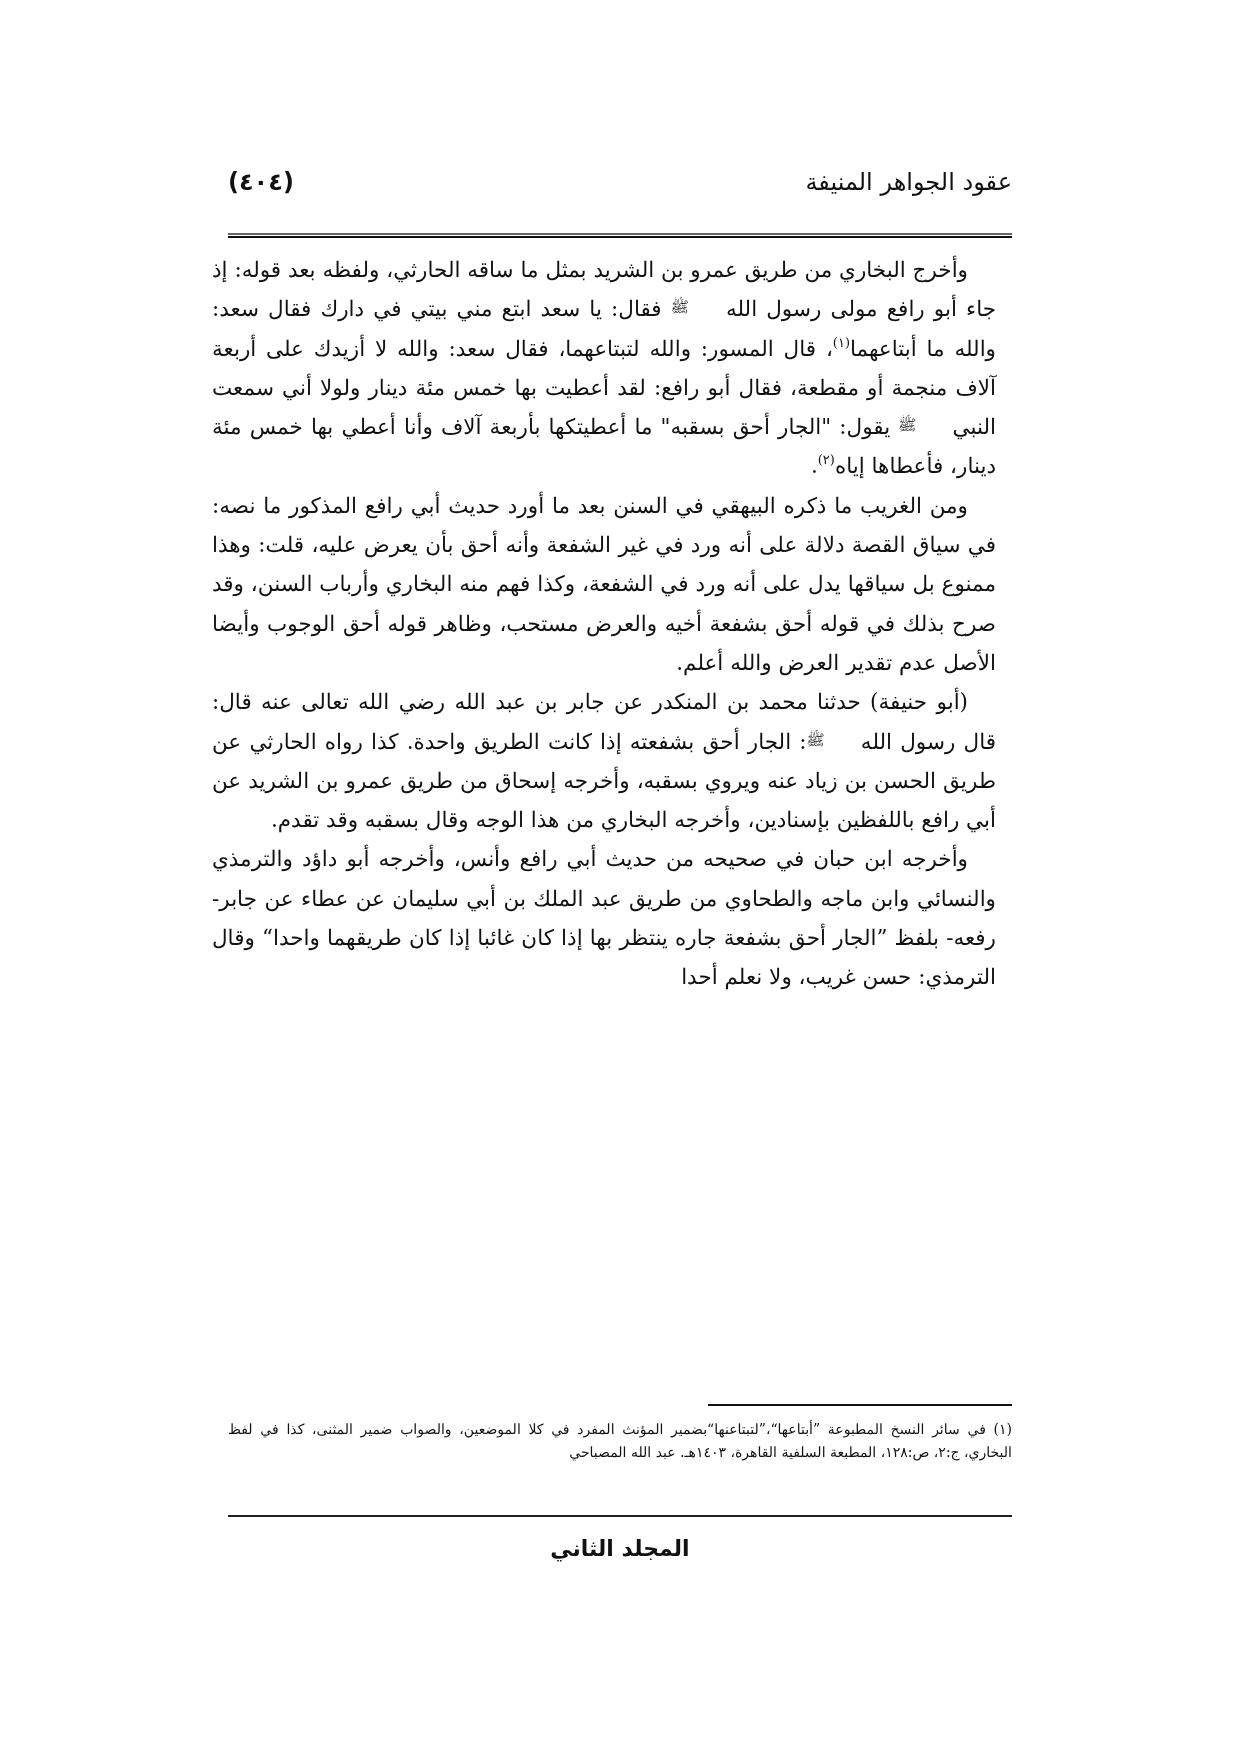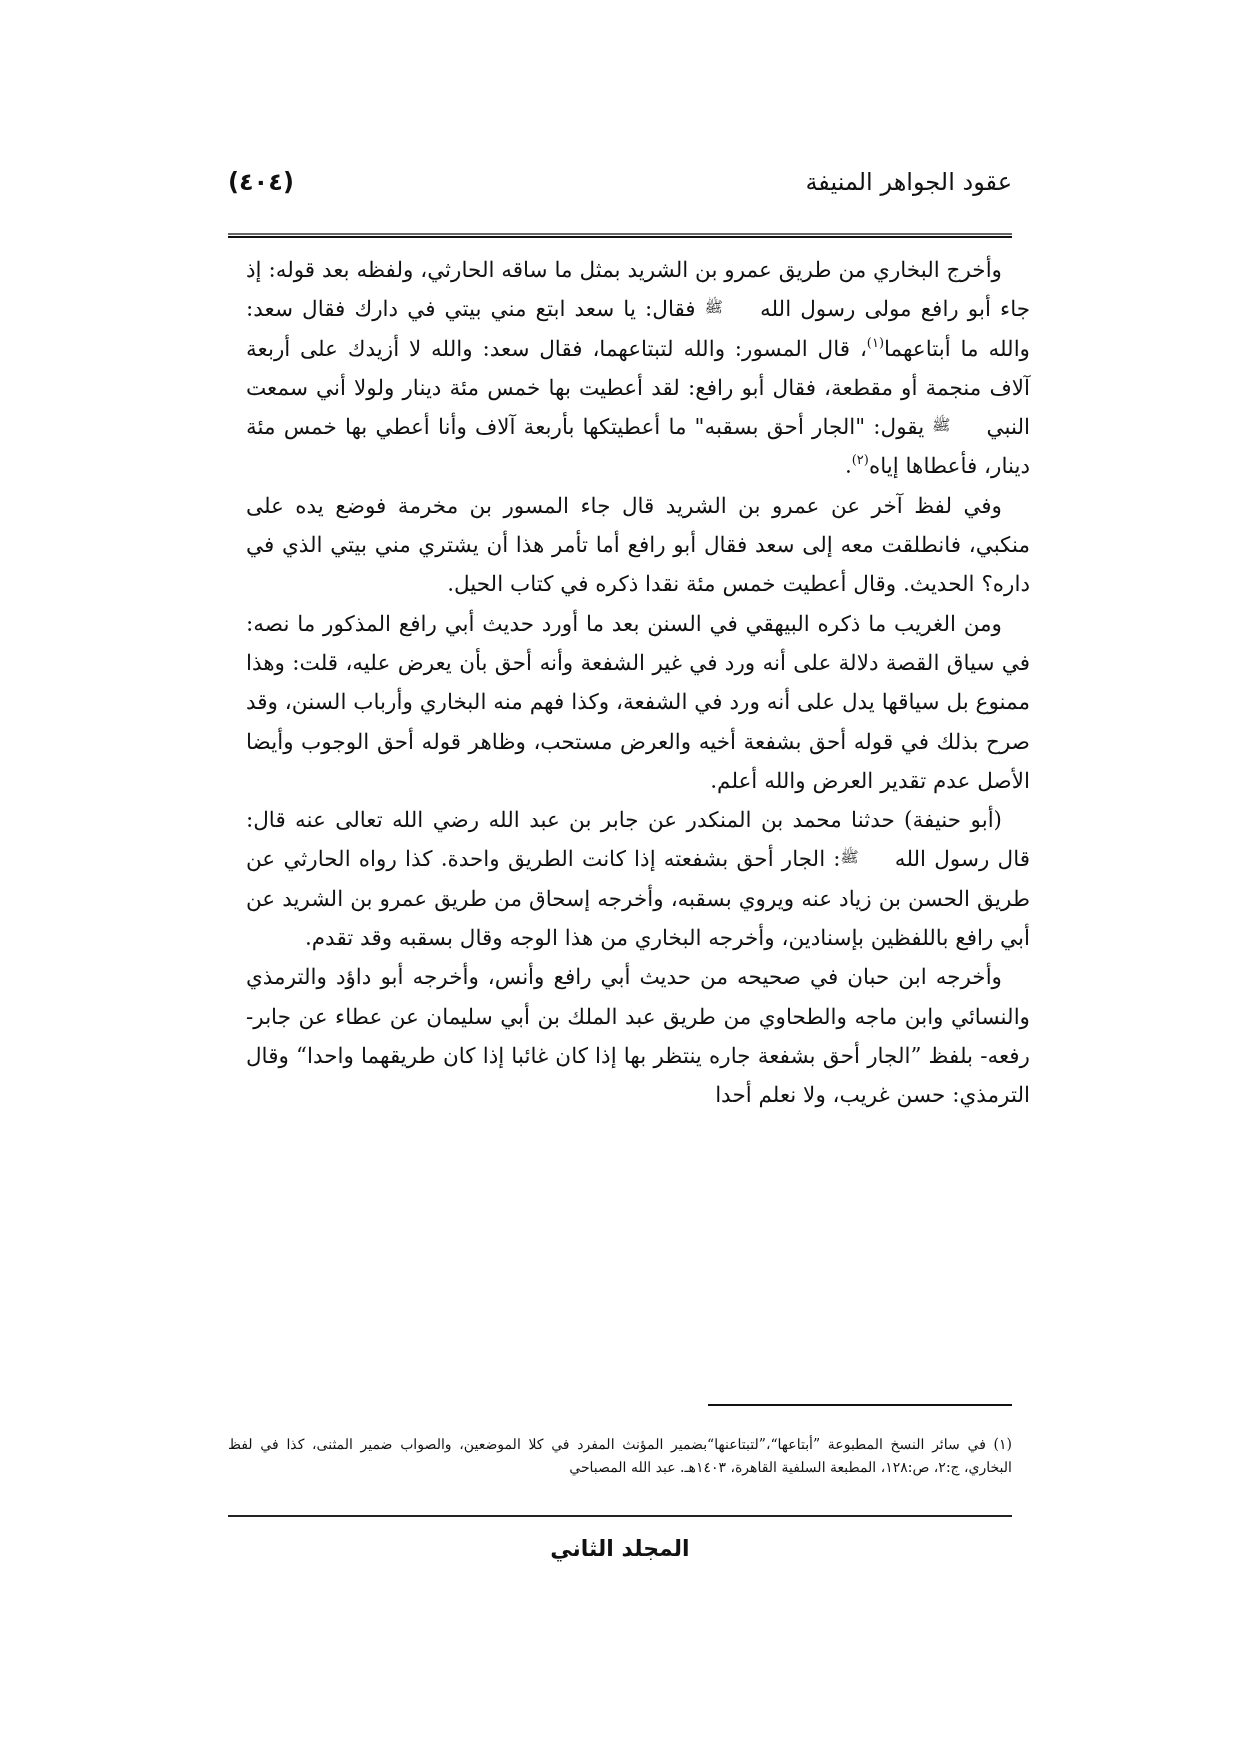--- a/index.html
+++ b/index.html
@@ -6,49 +6,48 @@
   body { width: 1240px; height: 1754px; position: relative; overflow: hidden;
          font-family: "DejaVu Serif", "Liberation Serif", serif; color: #111; }
   .page { position: absolute; left: 0; top: 0; width: 1240px; height: 1754px; }
   .header { position: absolute; left: 228px; top: 160px; width: 784px; height: 60px; direction: rtl; }
   .running-title { position: absolute; right: 0; top: 8px; font-family: "DejaVu Sans", "Liberation Sans", sans-serif;
          font-weight: normal; font-size: 24px; }
   .page-number { position: absolute; left: 0; top: 8px; font-family: "DejaVu Sans", "Liberation Sans", sans-serif;
          font-weight: bold; font-size: 24px; direction: rtl; text-align: center; }
   .header-rule { position: absolute; left: 228px; top: 233px; width: 784px; height: 5px;
          border-top: 2px solid #666; border-bottom: 2px solid #111; box-sizing: border-box; }
-  .body { position: absolute; left: 246px; top: 250px; width: 784px; direction: rtl; text-align: justify;
+  .body { position: absolute; left: 212px; top: 250px; width: 784px; direction: rtl; text-align: justify;
          font-size: 21.5px; line-height: 39.3px; }
   .para { margin: 0; text-indent: 0; text-align-last: right; }
   .para.indent { text-indent: 28px; }
   .para.noindent { text-indent: 0; }
   sup.fn { font-size: 13px; vertical-align: 9px; line-height: 0; }
   .salutation { font-size: 15px; display: inline-block; vertical-align: 4px; line-height: 1; }
   .fn-rule { position: absolute; left: 708px; top: 1404px; width: 304px; height: 0; border-top: 2px solid #111; }
-  .footnotes { position: absolute; left: 228px; top: 1418px; width: 784px; direction: rtl; font-size: 14px; line-height: 23px; margin-top: 15px; }
+  .footnotes { position: absolute; left: 228px; top: 1418px; width: 784px; direction: rtl; font-size: 14px; line-height: 23px; }
   .footnote { margin: 0; text-align: justify; text-align-last: right; }
   .bottom-rule { position: absolute; left: 228px; top: 1515px; width: 784px; height: 0; border-top: 2px solid #222; }
   .volume-label { position: absolute; left: 228px; top: 1536px; width: 784px; text-align: center; direction: rtl;
          font-family: "DejaVu Sans", "Liberation Sans", sans-serif; font-weight: bold; font-size: 22px; }
 </style>
 </head>
 <body>
 
 <div class="page">
 
   <div class="header">
     <span class="running-title">عقود الجواهر المنيفة</span>
     <span class="page-number">(٤٠٤)</span>
   </div>
   <div class="header-rule"></div>
 
   <div class="body">
     <p class="para indent"><span>وأخرج البخاري من طريق عمرو بن الشريد بمثل ما ساقه الحارثي، ولفظه بعد قوله: إذ جاء أبو رافع مولى رسول الله </span><span class="salutation">ﷺ</span><span> فقال: يا سعد ابتع مني بيتي في دارك فقال سعد: والله ما أبتاعهما</span><sup class="fn">(١)</sup><span>، قال المسور: والله لتبتاعهما، فقال سعد: والله لا أزيدك على أربعة آلاف منجمة أو مقطعة، فقال أبو رافع: لقد أعطيت بها خمس مئة دينار ولولا أني سمعت النبي </span><span class="salutation">ﷺ</span><span> يقول: "الجار أحق بسقبه" ما أعطيتكها بأربعة آلاف وأنا أعطي بها خمس مئة دينار، فأعطاها إياه</span><sup class="fn">(٢)</sup><span>.</span></p>
 
-    <p class="para indent">وفي لفظ آخر عن عمرو بن الشريد قال جاء المسور بن مخرمة فوضع يده على منكبي، فانطلقت معه إلى سعد فقال أبو رافع أما تأمر هذا أن يشتري مني بيتي الذي في داره؟ الحديث. وقال أعطيت خمس مئة نقدا ذكره في كتاب الحيل.</p>
 
 
     <p class="para indent">ومن الغريب ما ذكره البيهقي في السنن بعد ما أورد حديث أبي رافع المذكور ما نصه: في سياق القصة دلالة على أنه ورد في غير الشفعة وأنه أحق بأن يعرض عليه، قلت: وهذا ممنوع بل سياقها يدل على أنه ورد في الشفعة، وكذا فهم منه البخاري وأرباب السنن، وقد صرح بذلك في قوله أحق بشفعة أخيه والعرض مستحب، وظاهر قوله أحق الوجوب وأيضا الأصل عدم تقدير العرض والله أعلم.</p>
 
     <p class="para indent"><span>(أبو حنيفة) حدثنا محمد بن المنكدر عن جابر بن عبد الله رضي الله تعالى عنه قال: قال رسول الله </span><span class="salutation">ﷺ</span><span>: الجار أحق بشفعته إذا كانت الطريق واحدة. كذا رواه الحارثي عن طريق الحسن بن زياد عنه ويروي بسقبه، وأخرجه إسحاق من طريق عمرو بن الشريد عن أبي رافع باللفظين بإسنادين، وأخرجه البخاري من هذا الوجه وقال بسقبه وقد تقدم.</span></p>
 
     <p class="para indent">وأخرجه ابن حبان في صحيحه من حديث أبي رافع وأنس، وأخرجه أبو داؤد والترمذي والنسائي وابن ماجه والطحاوي من طريق عبد الملك بن أبي سليمان عن عطاء عن جابر-رفعه- بلفظ ”الجار أحق بشفعة جاره ينتظر بها إذا كان غائبا إذا كان طريقهما واحدا“ وقال الترمذي: حسن غريب، ولا نعلم أحدا</p>
   </div>
 
   <div class="fn-rule"></div>

